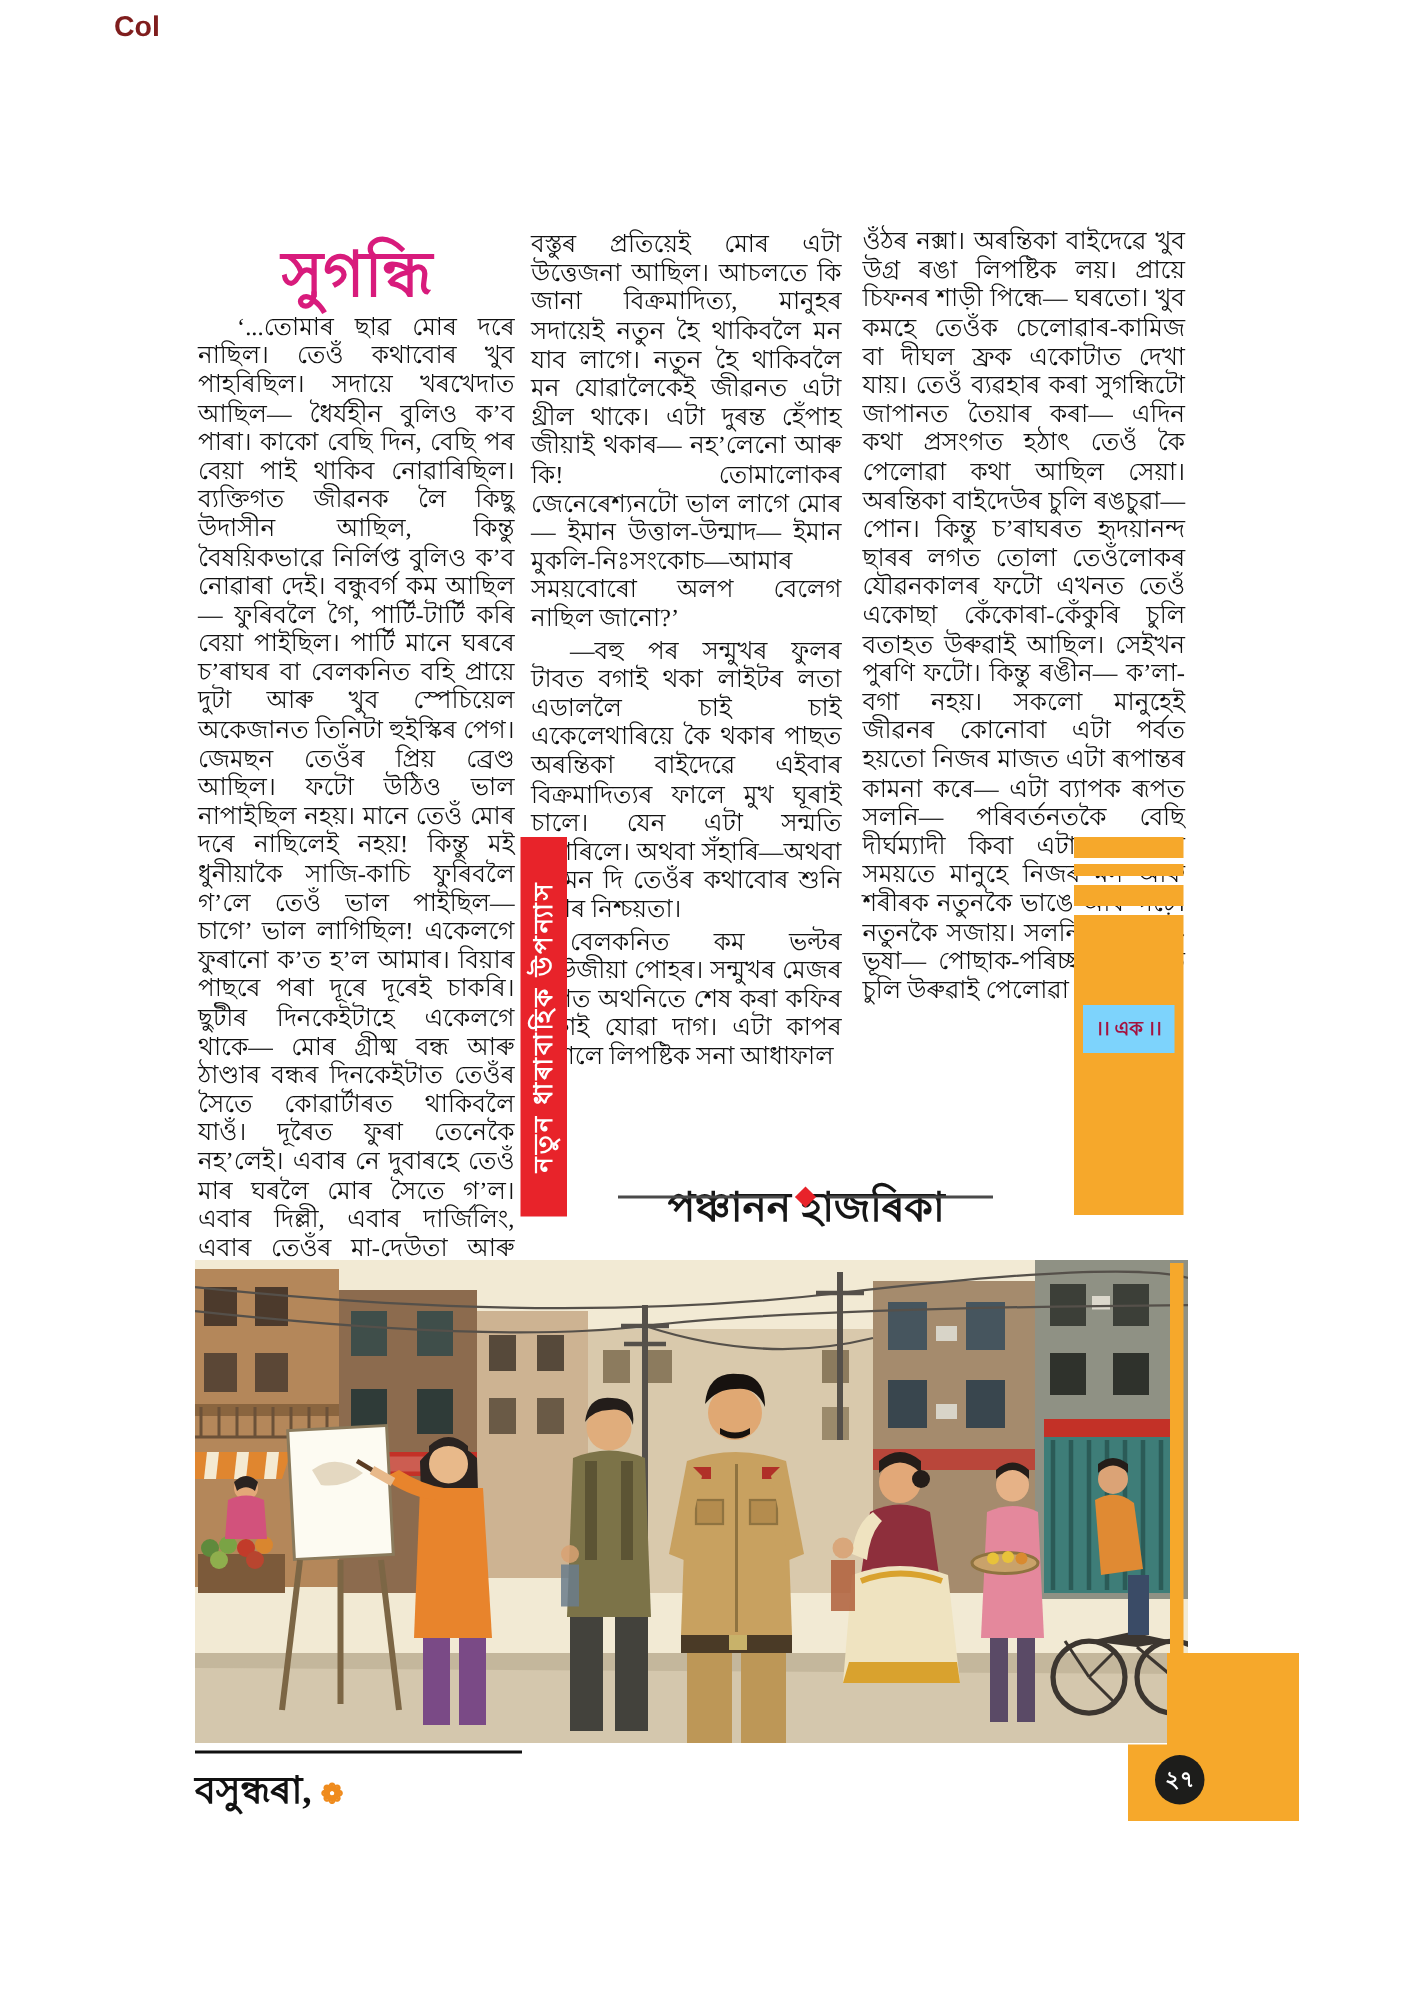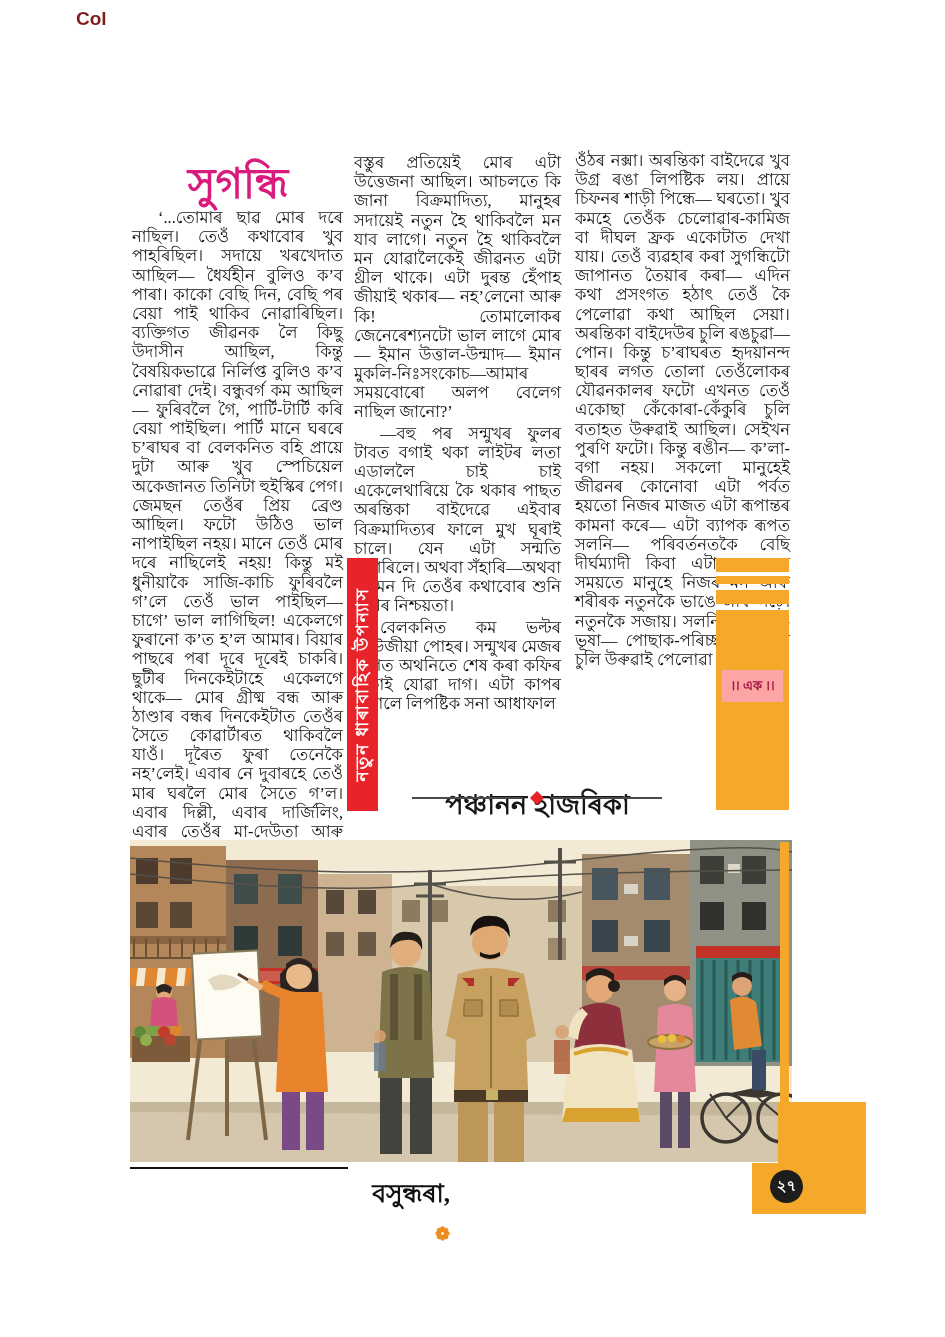--- a/index.html
+++ b/index.html
@@ -63,21 +63,21 @@
   .side-stripe{position:absolute;left:716px;width:73px;background:#f6a82b;}
   .stripe-1{top:558px;height:14px;}
   .stripe-2{top:576px;height:8px;}
   .stripe-3{top:590px;height:14px;}
   .side-bar{
     position:absolute;left:716px;top:610px;width:73px;height:200px;
     background:#f6a82b;
   }
   .chapter-box{
     position:absolute;left:722px;top:670px;width:61px;height:32px;
-    background:#fca5a5;
+    background:#7dd3fc;
     display:flex;align-items:center;justify-content:center;
   }
   .chapter-box span{
     color:#a4123f;font-size:13px;font-weight:bold;white-space:nowrap;
   }
   .illustration{
     position:absolute;left:130px;top:840px;width:662px;height:322px;
   }
   .illo-strip{position:absolute;left:780px;top:842px;width:9px;height:262px;background:#f6a82b;}
   .illo-block{position:absolute;left:778px;top:1102px;width:88px;height:112px;background:#f6a82b;}
@@ -85,21 +85,21 @@
   .page-number{
     position:absolute;left:770px;top:1170px;width:33px;height:33px;
     background:#1d1d1b;border-radius:50%;
     display:flex;align-items:center;justify-content:center;
     color:#ffffff;font-size:15px;font-weight:bold;text-align:right;
   }
   .footer-rule{position:absolute;left:130px;top:1167px;width:218px;height:2px;background:#111111;}
   .footer{
     position:absolute;left:130px;top:1174px;width:320px;
     font-size:25px;font-weight:bold;color:#111111;
-    display:flex;align-items:flex-end;gap:6px;flex-direction:column;
+    display:flex;align-items:center;gap:6px;
   }
   .footer .ornament{color:#ef8b1d;font-size:18px;}
 </style>
 </head>
 <body>
 
 <div class="page">
 
   <div class="corner-label">Col</div>
 

